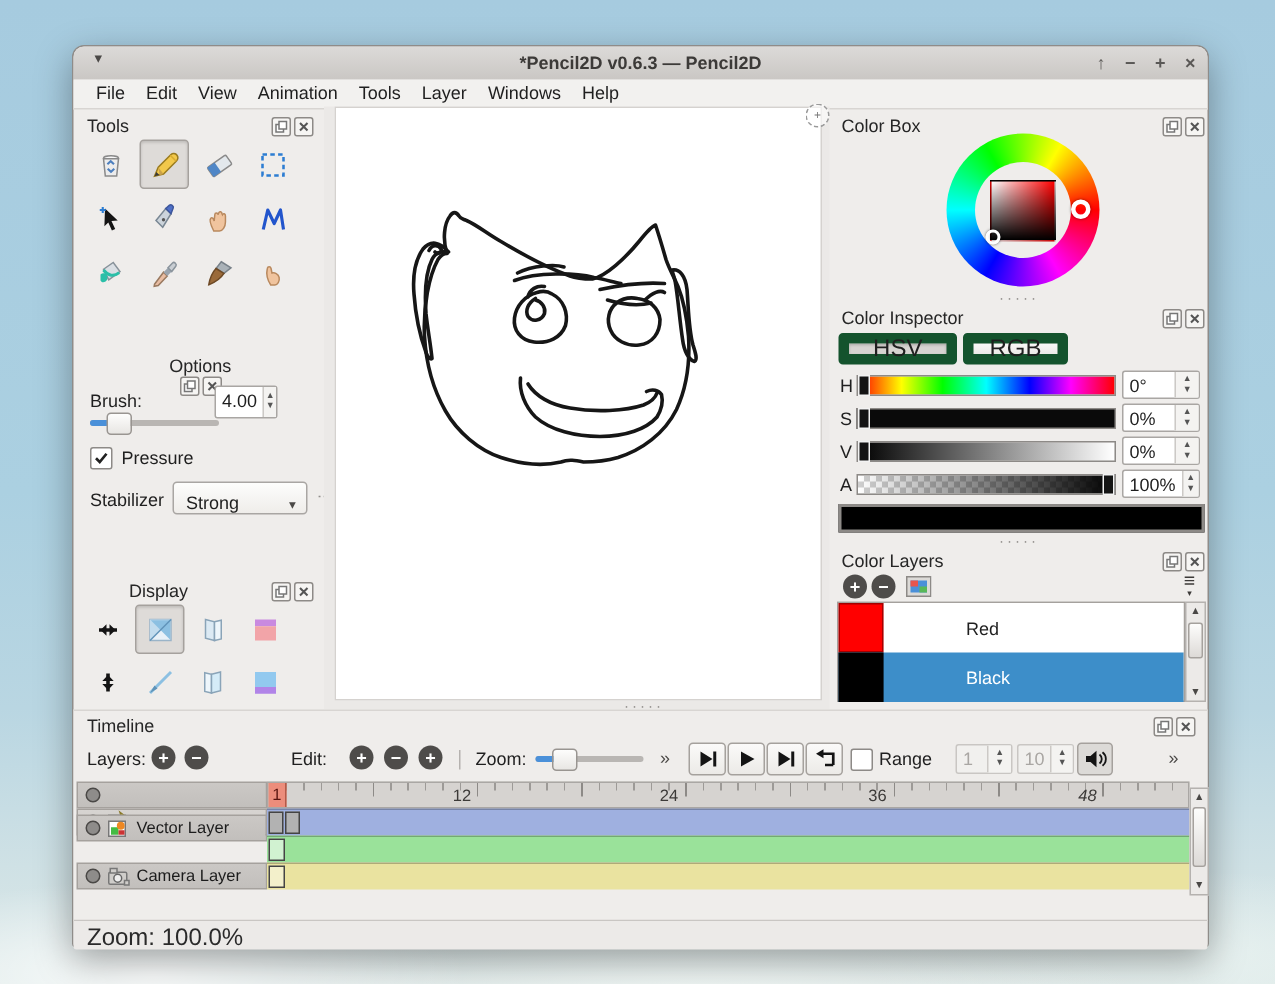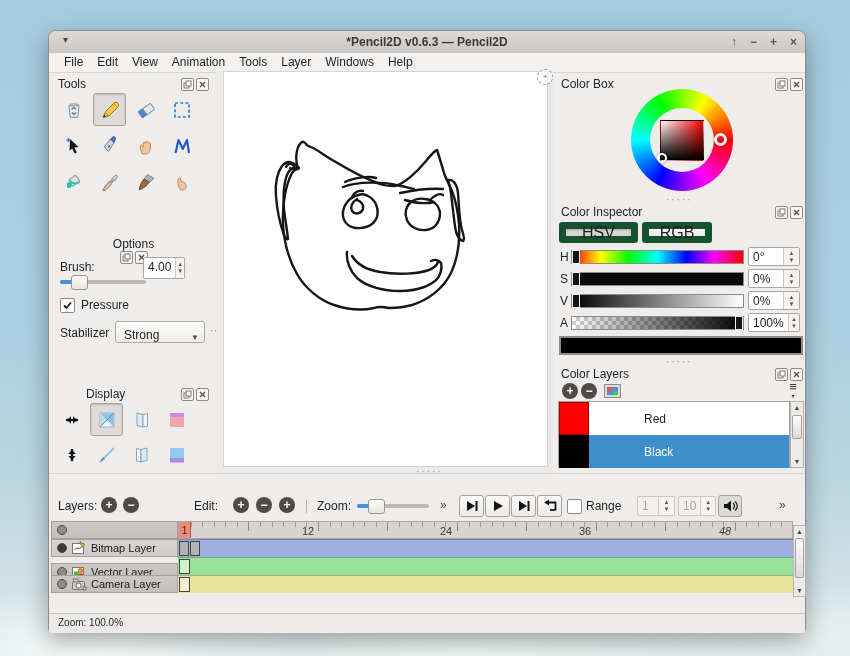--- a/index.html
+++ b/index.html
@@ -495,20 +495,36 @@
       </div>
     </div>
     <div class="sbar abs" style="left:236px;top:330px;width:14px;height:67px;">
       <span class="sarr" style="top:2px;">▲</span>
       <span class="sthumb" style="top:13px;height:22px;"></span>
       <span class="sarr" style="bottom:2px;">▼</span>
     </div>
   </div>
 
   <div class="abs" style="left:0;top:442px;width:756px;height:140px;background:#efedeb;border-top:1px solid #d8d5d2;">
+    <div class="title-row" style="left:9px;top:3px;right:8px;">
+      <span class="ptitle">Timeline</span>
+      <span class="pctrl">
+        <span class="pbox">
+            <svg class="svgi" width="9" height="9">
+              <rect x="1" y="3" width="5" height="5" fill="#fff" stroke="#777"></rect>
+              <rect x="3" y="1" width="5" height="5" fill="#fff" stroke="#777"></rect>
+            </svg>
+          </span>
+        <span class="pbox">
+            <svg class="svgi" width="9" height="9">
+              <path d="M2 2 L7 7 M7 2 L2 7" stroke="#555" stroke-width="1.4"></path>
+            </svg>
+          </span>
+      </span>
+    </div>
 
     <span class="abs" style="left:9px;top:25px;">Layers:</span>
     <div class="circle-btn abs" style="left:52px;top:23px;">+</div>
     <div class="circle-btn abs" style="left:74px;top:23px;">−</div>
     <span class="abs" style="left:145px;top:25px;">Edit:</span>
     <div class="circle-btn abs" style="left:184px;top:23px;">+</div>
     <div class="circle-btn abs" style="left:207px;top:23px;">−</div>
     <div class="circle-btn abs" style="left:230px;top:23px;">+</div>
     <div class="abs" style="left:257px;top:26px;width:1px;height:13px;background:#b5b2af;"></div>
     <span class="abs" style="left:268px;top:25px;text-align:center;">Zoom:</span>
@@ -584,21 +600,21 @@
           <path d="M3.5 10 C5.5 5.5 8.5 11 11 6.5" stroke="#555" fill="none"></path>
           <path d="M9 1.5 l4.5 3.5 -2.5 2.5 z" fill="#e0c050" stroke="#8a7a2a"></path>
         </svg>
       <span class="lyr-name">Bitmap Layer</span>
     </div>
     <div class="track" style="top: 65px; background: rgb(159, 176, 224);">
       <span class="kf" style="left:1px;background:#b2b2b2;"></span>
       <span class="kf" style="left:12px;background:#b2b2b2;"></span>
     </div>
 
-    <div class="lyr-head" style="top:89px;">
+    <div class="lyr-head" style="top:69px;">
       <span class="lyr-dot"></span>
       <svg class="svgi" width="16" height="16" style="margin-left:4px;">
           <rect x="1.5" y="3.5" width="11" height="10" fill="#fff" stroke="#777"></rect>
           <rect x="3" y="7.5" width="5" height="5" fill="#44bb44"></rect>
           <circle cx="9.5" cy="6.5" r="2.6" fill="#ee8822"></circle>
           <rect x="8" y="9.5" width="4" height="3" fill="#cc3333"></rect>
         </svg>
       <span class="lyr-name">Vector Layer</span>
     </div>
     <div class="track" style="top: 83px; background: rgb(154, 226, 154);">
@@ -621,16 +637,16 @@
 
     <div class="sbar abs" style="left:744px;top:47px;width:13px;height:72px;">
       <span class="sarr" style="top:2px;">▲</span>
       <span class="sthumb" style="top:12px;height:38px;"></span>
       <span class="sarr" style="bottom:2px;">▼</span>
     </div>
 
   </div>
 
   <div class="abs" style="left:0;top:582px;width:756px;height:19px;background:#eceae8;border-top:1px solid #c9c6c3;border-radius:0 0 2px 2px;">
-    <span class="abs" style="left:9px;top:3px;font-size:10px;color:#2a2a2a;">Zoom: 100.0%</span>
+    <span class="abs" style="left:9px;top:3px;font-size:16px;color:#2a2a2a;">Zoom: 100.0%</span>
   </div>
 
 </div>
 
 </body></html>

